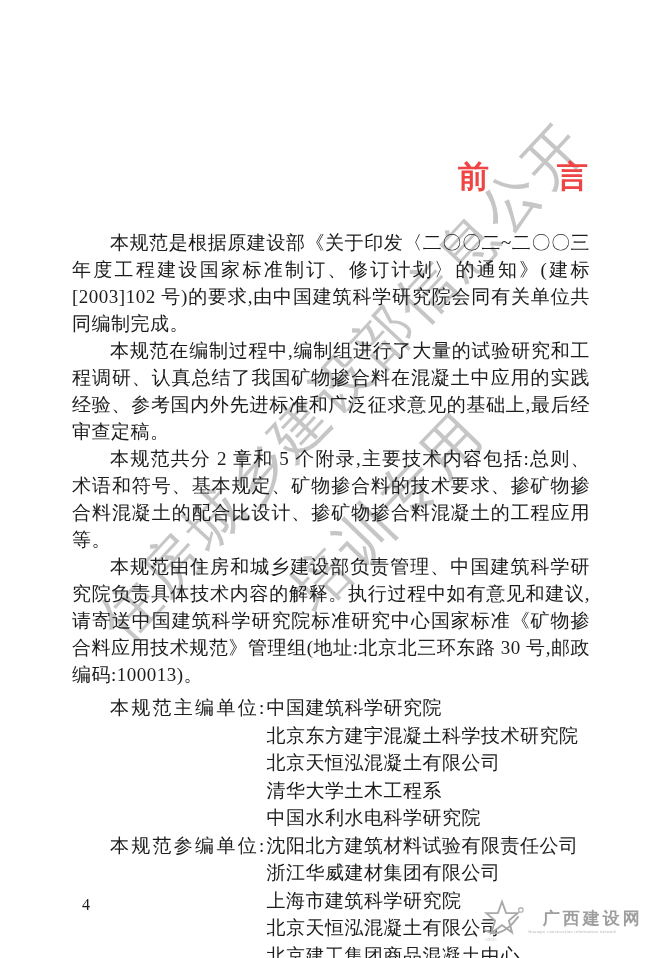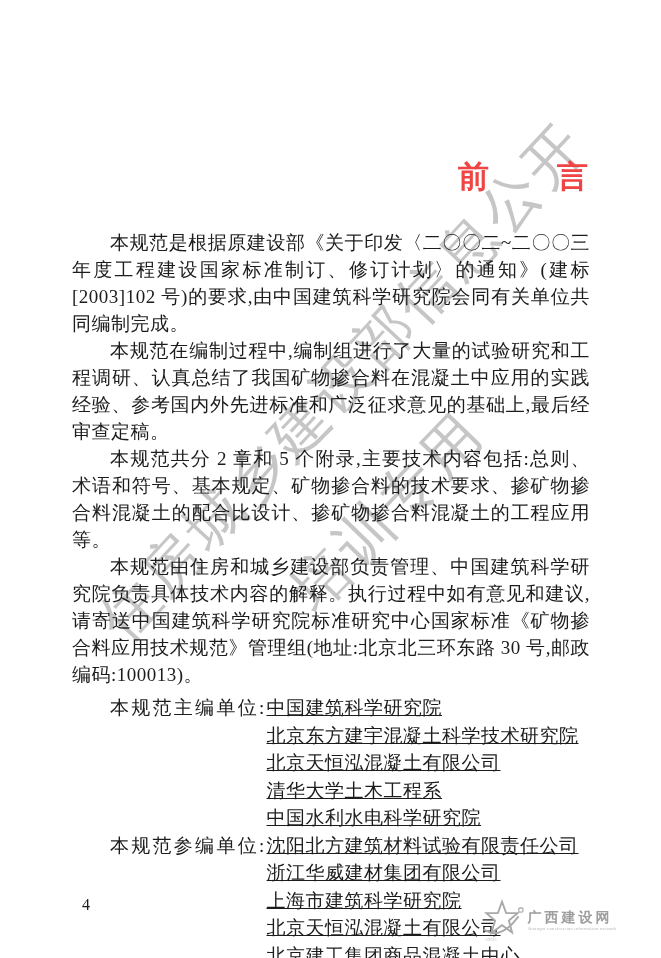--- a/index.html
+++ b/index.html
@@ -73,21 +73,21 @@
     font-size: 19px;
     line-height: 27.5px;
   }
   .unit-row { display: flex; align-items: center; }
   .unit-label {
     flex: 0 0 auto;
     letter-spacing: 0.12em;
     white-space: nowrap;
   }
   .unit-col { flex: 1 1 auto; }
-  .unit-value { white-space: nowrap; letter-spacing: 0.5px; text-decoration: underline; }
+  .unit-value { white-space: nowrap; letter-spacing: 0.5px; }
 
   
   .page-number {
     position: absolute;
     left: 82px;
     top: 896px;
     font-size: 16px;
     z-index: 2;
   }
   .site-logo {
@@ -95,25 +95,26 @@
     right: 3px;
     top: 898px;
     display: flex;
     align-items: center;
     z-index: 2;
     color: #a3a3a3;
   }
   .logo-star { width: 48px; height: 46px; flex: 0 0 auto; }
   .logo-text-block { margin-left: 2px; }
   .logo-cn {
-    font-size: 14px;
+    font-size: 17px;
     letter-spacing: 3px;
     color: #9e9e9e;
     font-weight: bold;
     font-family: "Liberation Serif", "DejaVu Serif", serif;
+    text-align: center;
   }
   .logo-en {
     font-size: 6px;
     transform: scale(0.68);
     transform-origin: left top;
     color: #b5b5b5;
     white-space: nowrap;
     letter-spacing: 0.5px;
     font-family: "Liberation Sans", "DejaVu Sans", sans-serif;
   }

